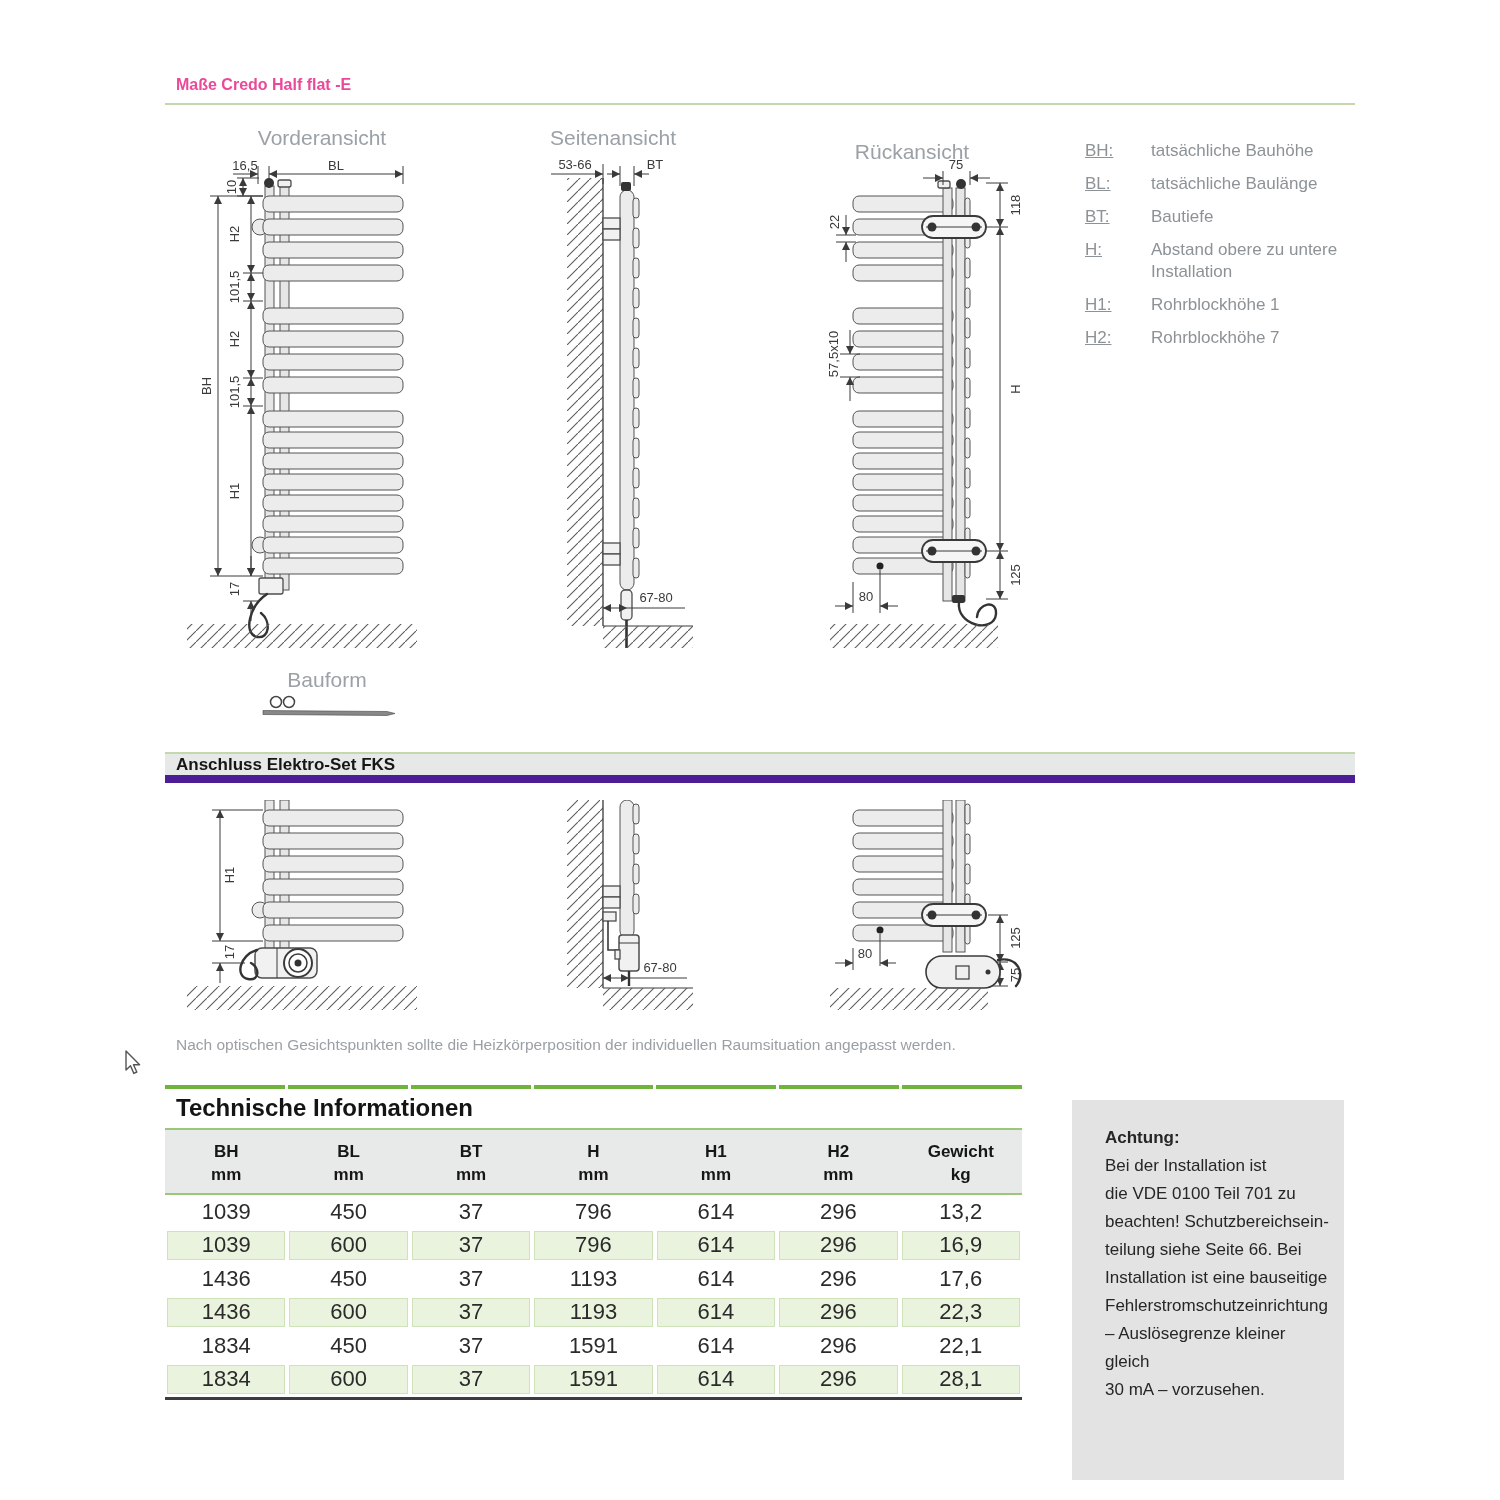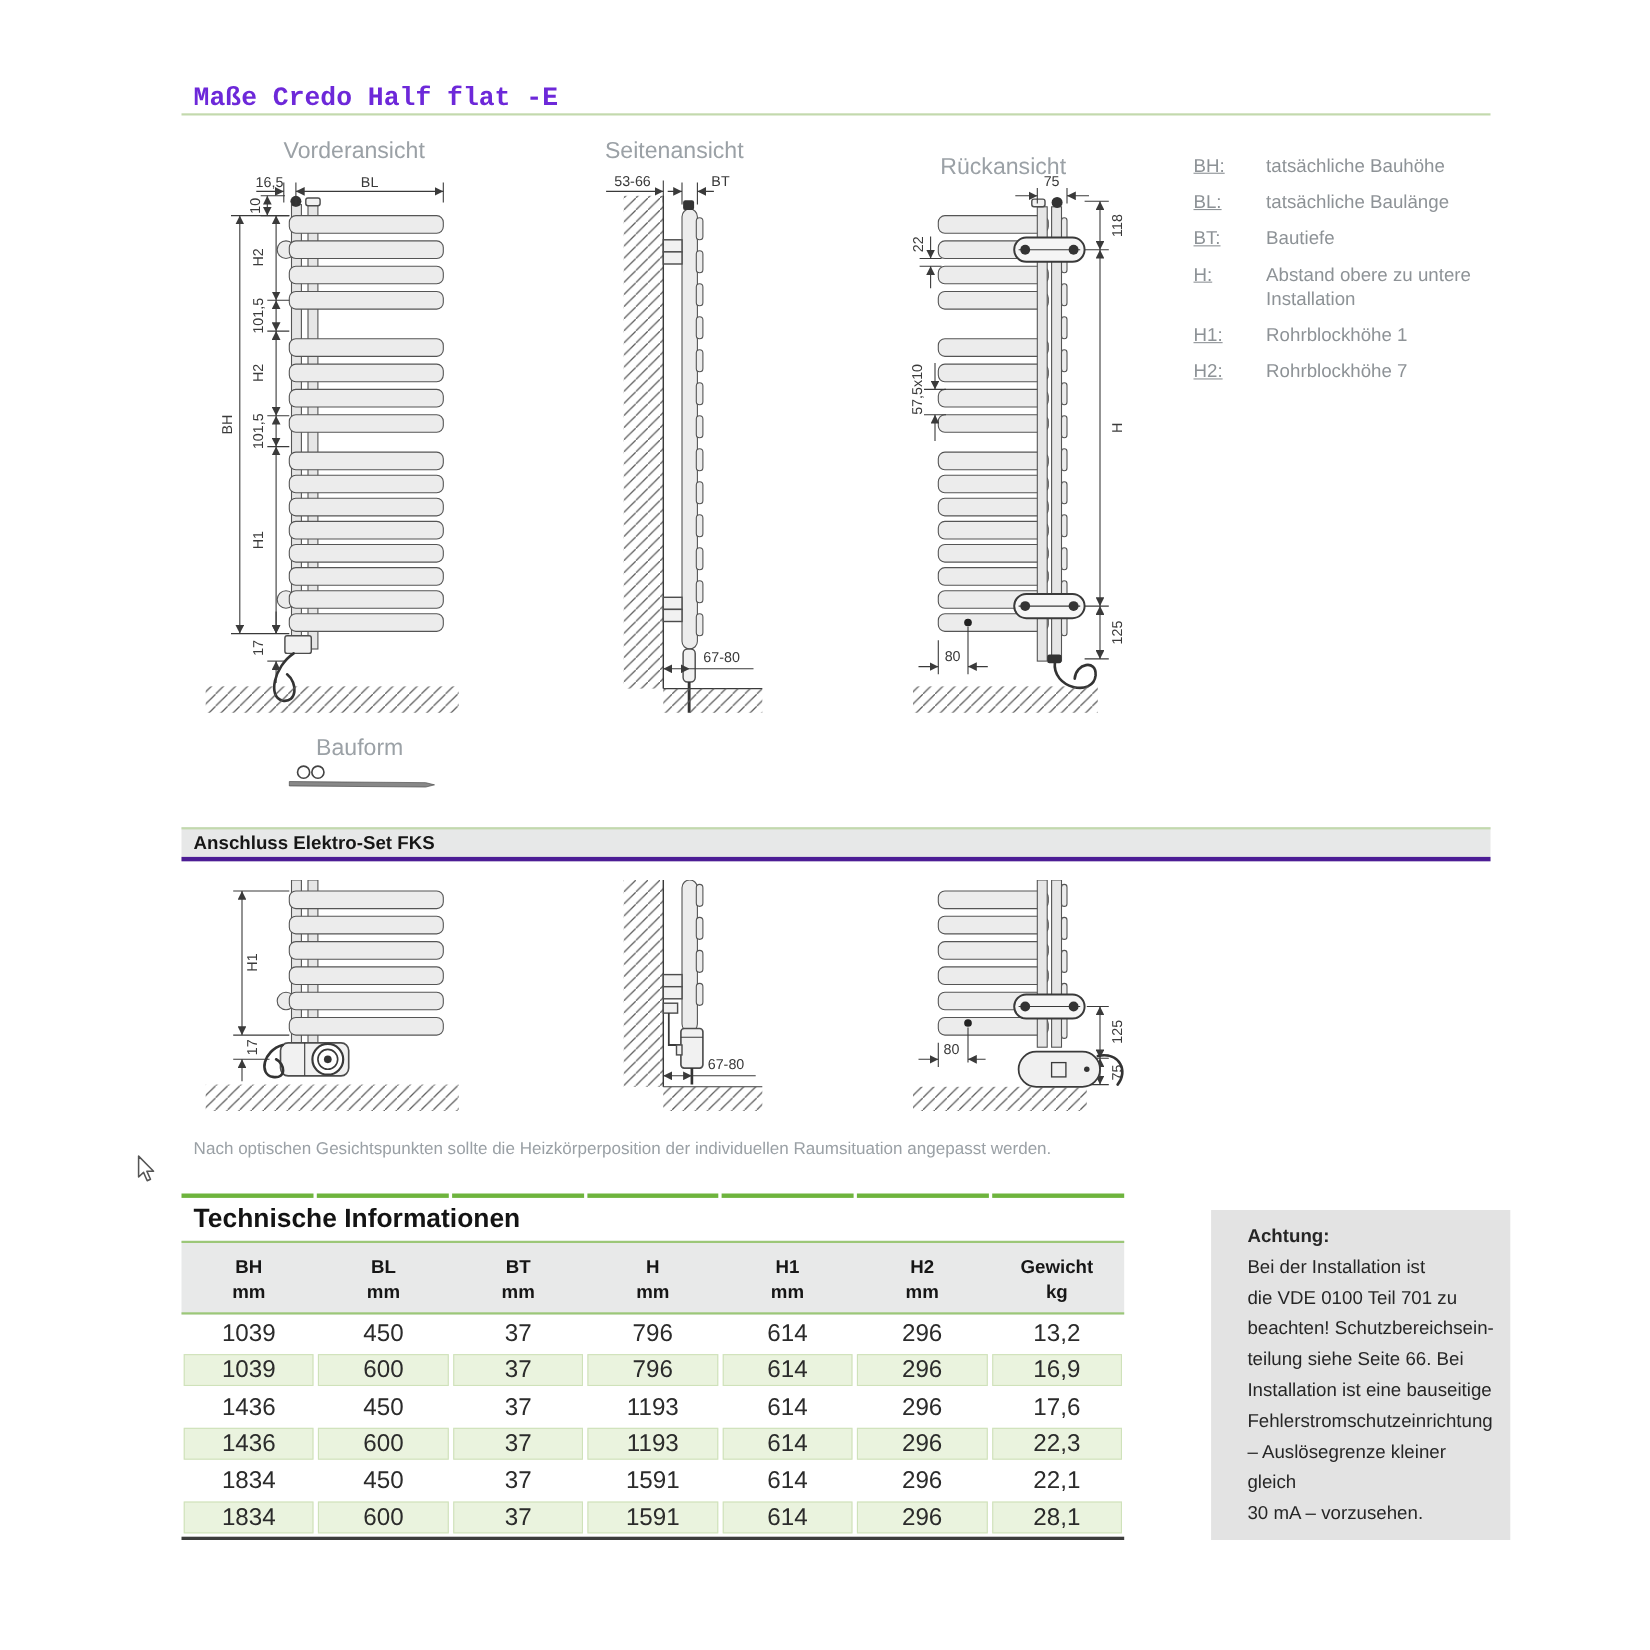--- a/index.html
+++ b/index.html
@@ -1,46 +1,46 @@
 <!DOCTYPE html>
 <html><head>
 <meta charset="utf-8">
 <style>
   html,body{margin:0;padding:0;background:#fff;}
   #stage{position:relative;width:1500px;height:1500px;background:#ffffff;overflow:hidden;
          font-family:"Liberation Sans",sans-serif;color:#1c1c1c;}
   .abs{position:absolute;}
-  .page-title{font-size:24px;font-weight:bold;color:#6d28d9;font-family:Liberation Mono, monospace;}
+  .page-title{font-size:16px;font-weight:bold;color:#ec4899;}
   .rule{height:2px;background:#c3d9ad;}
   .vlabel{font-size:21px;color:#9ba1a6;transform:translateX(-50%);white-space:nowrap;}
   .note{font-size:15.5px;color:#9aa0a5;text-align:right;}
   
   .legend{width:330px;}
   .lrow{display:flex;margin-bottom:11px;font-size:17px;color:#8d9296;line-height:22px;}
   .lkey{width:66px;flex:none;text-decoration:underline;}
   
-  .graybar{background:#e7e8e8;border-top:2px solid #c3d9ad;border-bottom:4px solid #4c1d95;
+  .graybar{background:#e7e8e8;border-top:2px solid #c3d9ad;border-bottom:8px solid #4c1d95;
            box-sizing:border-box;height:31px;display:flex;align-items:center;padding-left:11px;
            font-size:17px;font-weight:bold;color:#161616;}
   
   .segline{display:flex;gap:3px;height:4px;}
   .segline .seg{flex:1;background:#6eb43d;}
   .sec-title{font-size:24px;font-weight:bold;color:#141414;}
   
   .ttable{width:857px;}
   .thead{display:flex;height:67px;background:#e8e9e9;border-top:2px solid #9cc778;
          border-bottom:2px solid #9cc778;box-sizing:border-box;}
   .thc{flex:1;text-align:center;padding-top:10px;font-weight:bold;font-size:17px;line-height:23px;color:#161616;}
   .trow{display:flex;height:33.5px;}
   .trow .tcell{flex:1;display:flex;align-items:center;justify-content:center;font-size:22px;color:#2b2b2b;}
   .trow.green .tcell{background:#eaf3de;border:1px solid #cfe2ba;margin:2px;}
   .tbottom{height:3px;background:#3c3c3c;margin-top:1px;}
   
-  .warnbox{width:272px;height:300px;background:#e3e3e3;box-sizing:border-box;
-           padding:10px 14px 0 33px;font-size:17px;line-height:28px;color:#262626;margin-left:29px;}
+  .warnbox{width:272px;height:380px;background:#e3e3e3;box-sizing:border-box;
+           padding:24px 14px 0 33px;font-size:17px;line-height:28px;color:#262626;}
   .warnbox .wt{font-weight:bold;}
   
   svg text{font-family:"Liberation Sans",sans-serif;}
   .dtx{font-size:13px;fill:#3a3a3a;}
   .bar{fill:#ececec;stroke:#555;stroke-width:1;}
   .tube{fill:#e6e6e6;stroke:#555;stroke-width:1;}
   .out{fill:#f1f1f1;stroke:#4d4d4d;stroke-width:1.3;}
   .dln{stroke:#3a3a3a;stroke-width:1;fill:none;}
   .dar{stroke:#3a3a3a;stroke-width:1;fill:none;marker-start:url(#ar);marker-end:url(#ar);}
   .dae{stroke:#3a3a3a;stroke-width:1;fill:none;marker-end:url(#ar);}

